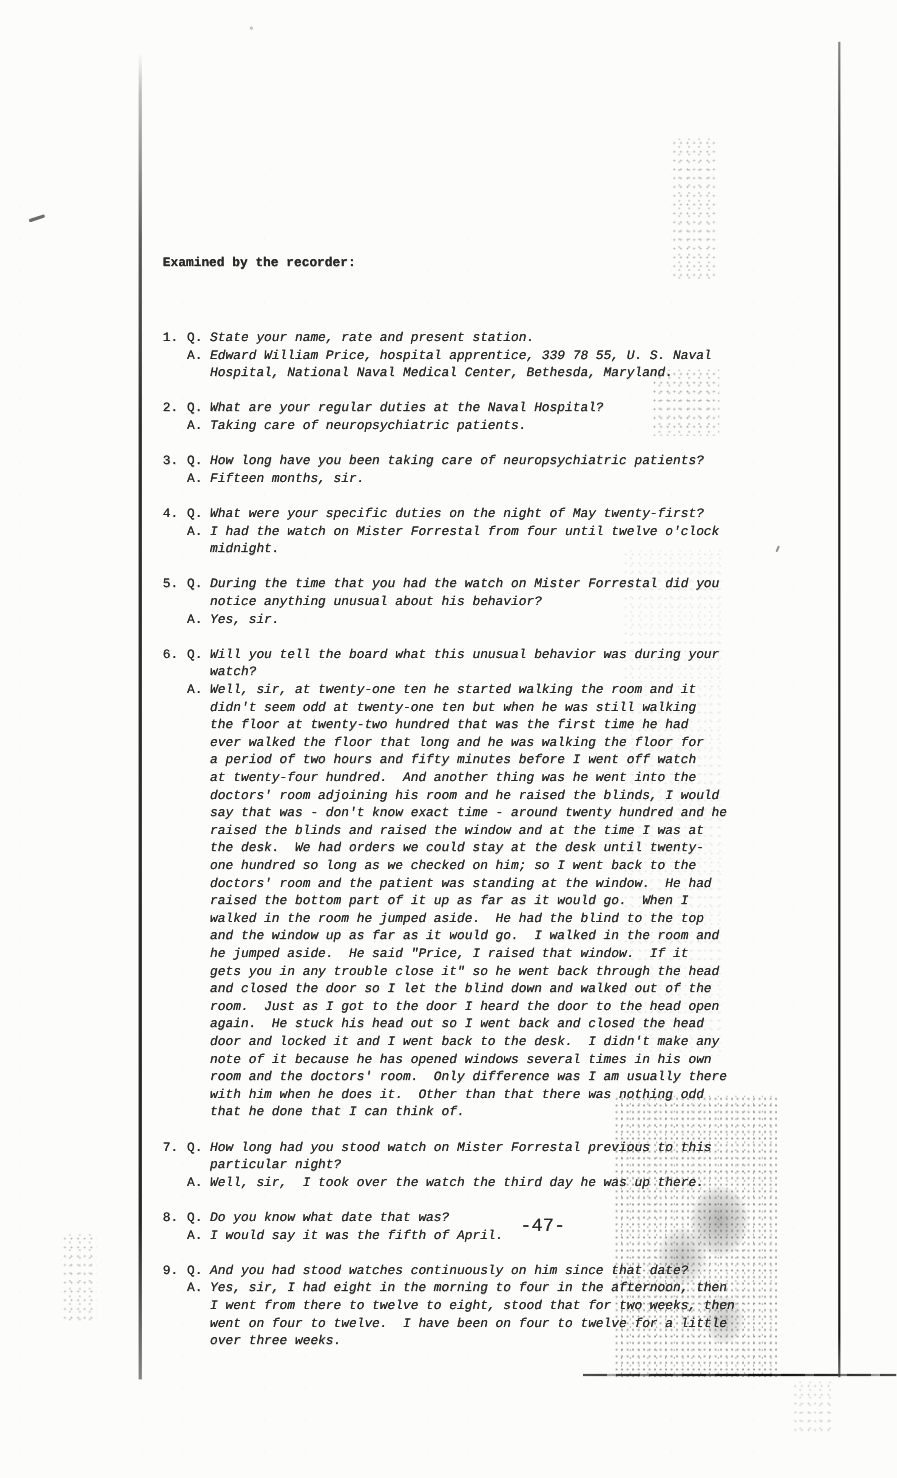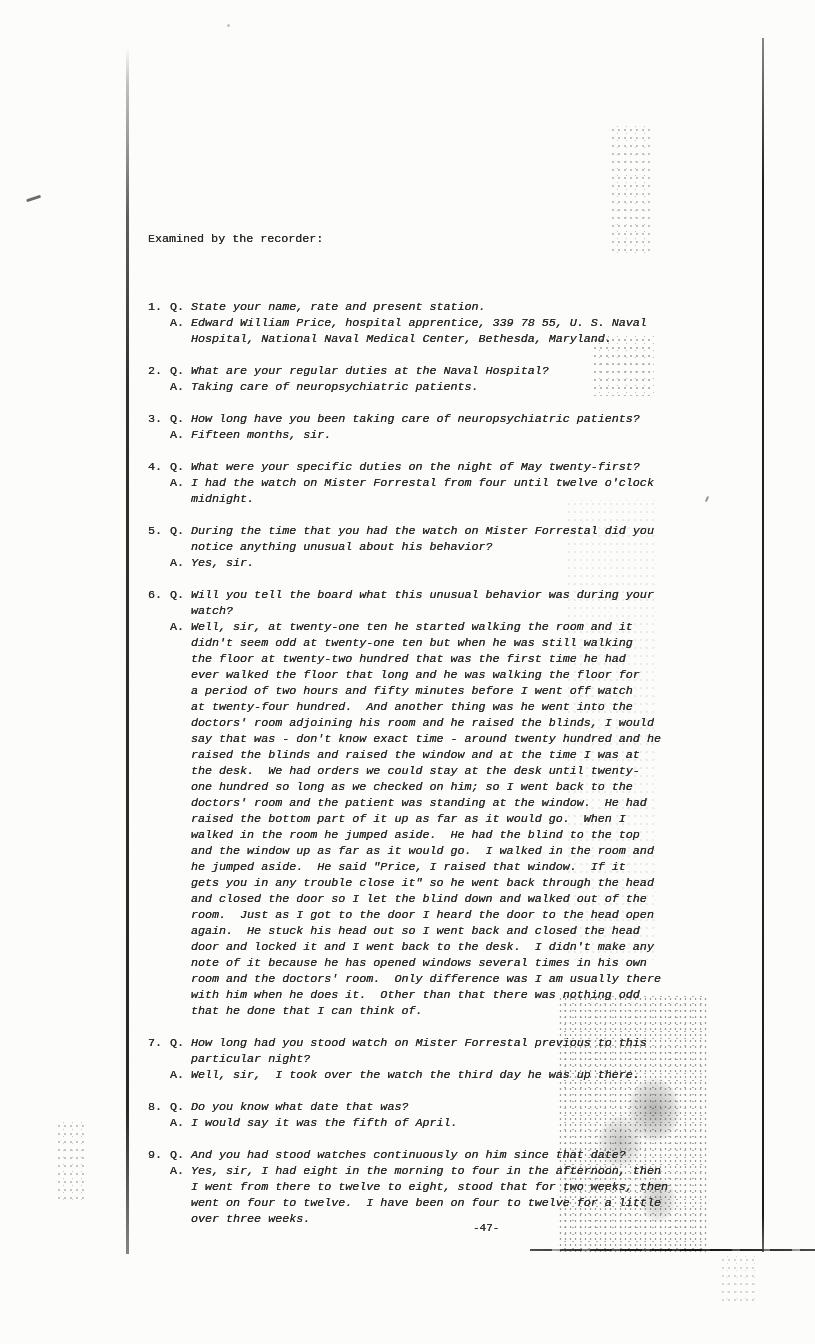--- a/index.html
+++ b/index.html
@@ -21,29 +21,29 @@
     content: ""; position: absolute; inset: 0; pointer-events: none;
     background-image: radial-gradient(circle, rgba(60,60,60,.8) .4px, transparent .9px);
     background-size: 37px 29px; opacity: .05;
   }
   .doc {
     position: absolute; left: 148px; top: 199px;
     font-size: 11.7px; line-height: 16px;
     text-shadow: 0 0 .5px rgba(25,25,25,.85), .3px .3px 0 rgba(45,45,45,.22);
     white-space: pre;
   }
-  .heading { margin-bottom: 20px; }
+  .heading { margin-bottom: 20px; font-weight: bold; }
   .qa-item { margin-bottom: 16px; }
   .qa-row { display: flex; }
   .col-num { display: inline-block; width: 22px; flex: none; white-space: pre; }
   .col-lbl { display: inline-block; width: 21px; flex: none; white-space: pre; }
   .col-txt { white-space: pre; font-style: italic; }
   .pagenum {
-    position: absolute; left: 473px; top: 1220px;
-    font-size: 11px; line-height: 16px;
+    position: absolute; left: 473px; top: 1108px;
+    font-size: 17px; line-height: 16px;
     text-shadow: 0 0 .5px rgba(25,25,25,.85);
   }
   
   .line-left {
     position: absolute; left: 126px; top: 48px; width: 3px; height: 1206px;
     background: linear-gradient(to bottom,
       rgba(70,70,70,0) 0%, rgba(80,80,80,.35) 3%, rgba(70,70,70,.55) 8%,
       rgba(55,55,55,.8) 14%, #303030 28%, #282828 88%, rgba(70,70,70,.65) 100%);
   }
   .line-right {

